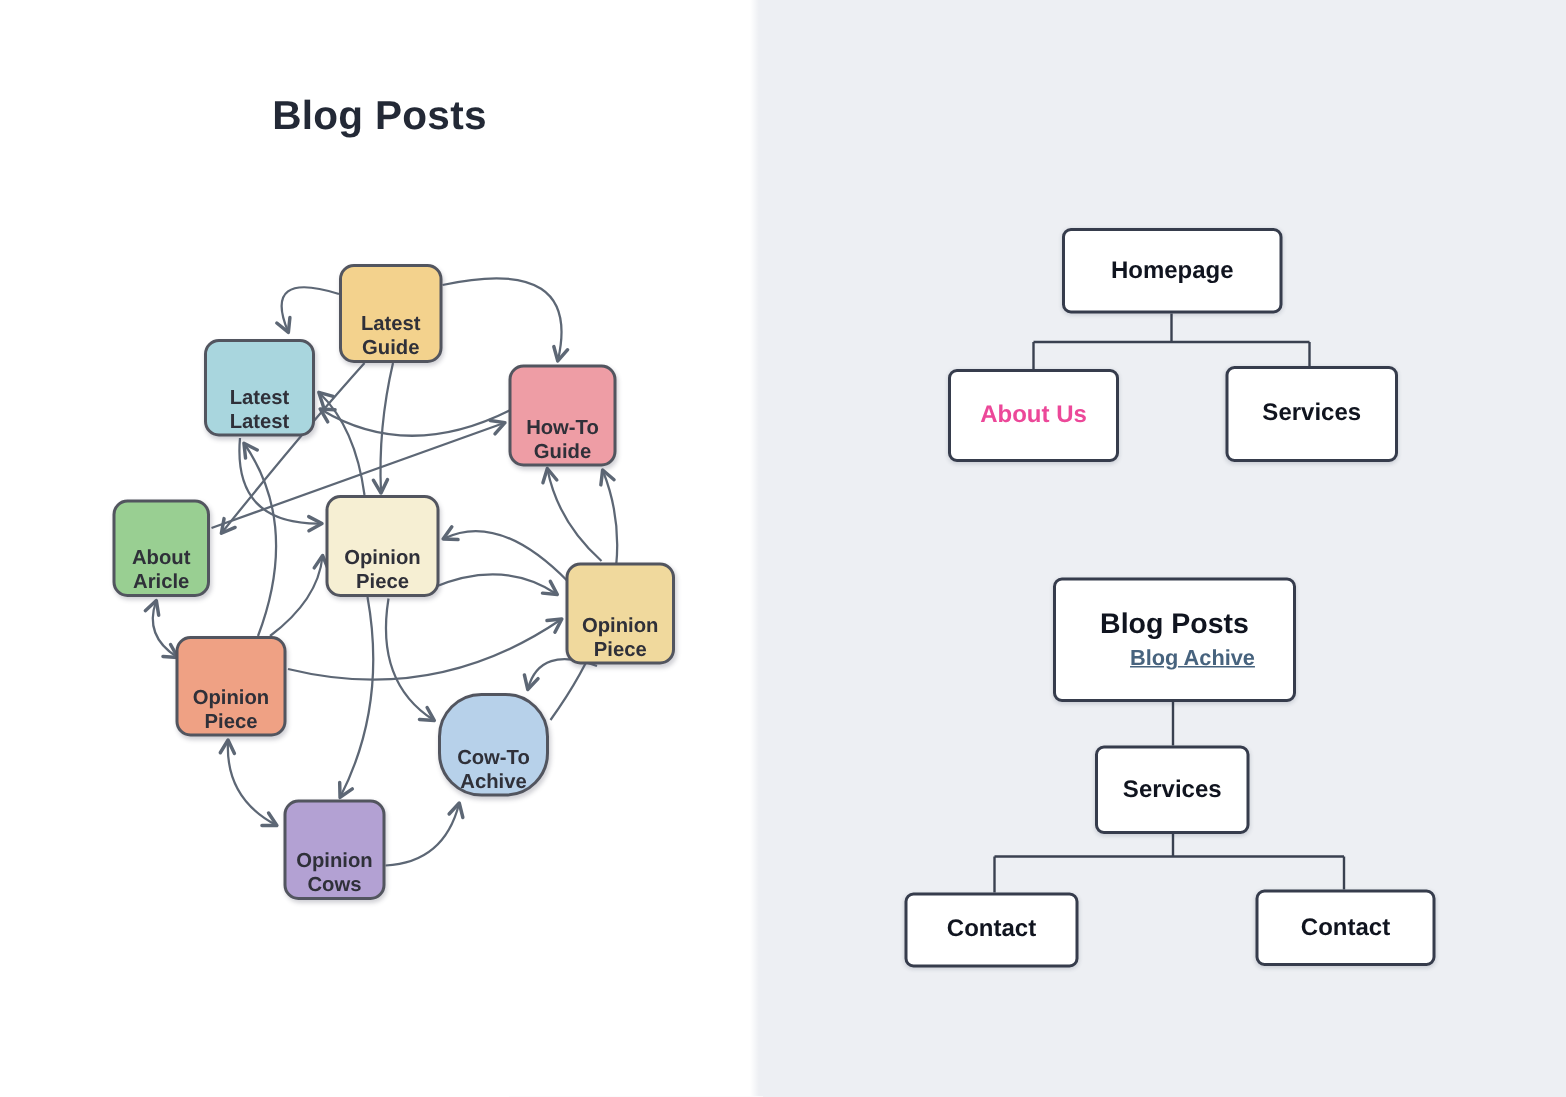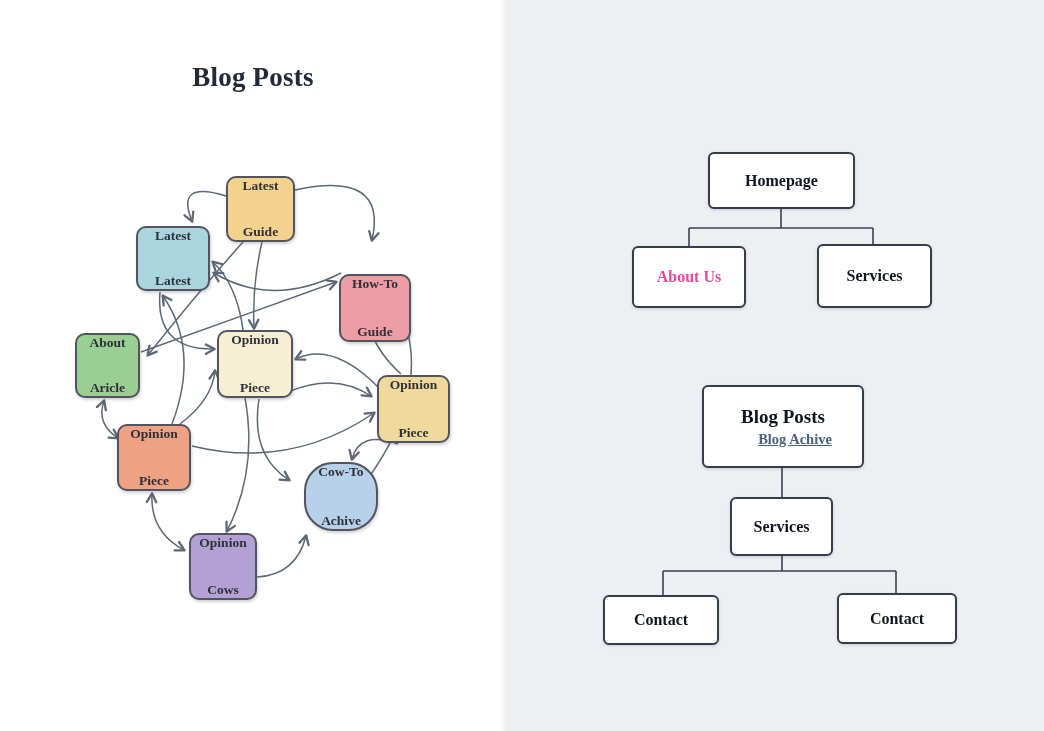--- a/index.html
+++ b/index.html
@@ -1,29 +1,29 @@
 <!DOCTYPE html>
 <html><head>
 <meta charset="utf-8">
 <style>
   html,body{margin:0;padding:0;background:#fff;}
   #canvas{position:relative;width:1044px;height:731px;overflow:hidden;
-          font-family:Liberation Serif, serif;}
+          font-family:Liberation Sans, sans-serif;}
   .panel{position:absolute;top:0;height:731px;}
   #left-panel{left:0;width:506px;background:#ffffff;}
   #right-panel{left:506px;width:538px;background:#edeff3;}
   #right-panel::before{content:"";position:absolute;left:-6px;top:0;width:6px;height:731px;
           background:linear-gradient(90deg,rgba(237,239,243,0),#edeff3);}
   .panel-title{position:absolute;text-align:center;font-weight:bold;color:#232936;
           letter-spacing:.2px;}
   #left-title{left:0;top:62px;width:506px;font-size:27px;}
   #right-title{left:506px;top:64px;width:538px;font-size:26px;}
   #diagram-svg{position:absolute;left:0;top:0;z-index:1;}
   .lnode{position:absolute;z-index:2;border:2px solid #52555f;border-radius:10px;
-          display:flex;flex-direction:column;align-items:center;justify-content:space-between;
+          display:flex;flex-direction:column;align-items:center;justify-content:flex-end;
           font-size:13.5px;font-weight:600;color:#2f3039;line-height:1.18;text-align:center;
           box-shadow:1px 2px 3px rgba(70,70,90,.25);box-sizing:border-box;}
   .rbox{position:absolute;z-index:2;background:#ffffff;border:2px solid #363c4c;border-radius:6px;
           display:flex;flex-direction:column;align-items:center;justify-content:center;gap:3px;
           font-size:16px;font-weight:600;color:#10141f;box-shadow:0 1px 3px rgba(40,50,70,.18);
           box-sizing:border-box;text-align:left;}
   .rbox-label-lg{font-size:19px;font-weight:bold;}
   .rbox-link{font-size:14.5px;font-weight:600;color:#47637e;text-decoration:underline;cursor:pointer;}
 </style>
 </head>
@@ -79,41 +79,41 @@
 
   <div id="lnode-layer">
       <div class="lnode" style="left: 226px; top: 176px; width: 69px; height: 66px; background: rgb(243, 210, 141); border-color: rgb(82, 85, 95); color: rgb(47, 48, 57);">
         <div>Latest</div>
         <div>Guide</div>
       </div>
       <div class="lnode" style="left: 136px; top: 226px; width: 74px; height: 65px; background: rgb(169, 214, 222); border-color: rgb(82, 85, 95); color: rgb(47, 48, 57);">
         <div>Latest</div>
         <div>Latest</div>
       </div>
-      <div class="lnode" style="left: 339px; top: 243px; width: 72px; height: 68px; background: rgb(238, 157, 165); border-color: rgb(82, 85, 95); color: rgb(47, 48, 57); margin-top: 31px;">
+      <div class="lnode" style="left: 339px; top: 243px; width: 72px; height: 68px; background: rgb(238, 157, 165); border-color: rgb(82, 85, 95); color: rgb(47, 48, 57);">
         <div>How-To</div>
         <div>Guide</div>
       </div>
       <div class="lnode" style="left: 75px; top: 333px; width: 65px; height: 65px; background: rgb(153, 207, 146); border-color: rgb(82, 85, 95); color: rgb(47, 48, 57);">
         <div>About</div>
         <div>Aricle</div>
       </div>
       <div class="lnode" style="left: 217px; top: 330px; width: 76px; height: 68px; background: rgb(246, 239, 211); border-color: rgb(82, 85, 95); color: rgb(47, 48, 57);">
         <div>Opinion</div>
         <div>Piece</div>
       </div>
       <div class="lnode" style="left: 377px; top: 375px; width: 73px; height: 68px; background: rgb(240, 217, 157); border-color: rgb(82, 85, 95); color: rgb(47, 48, 57);">
         <div>Opinion</div>
         <div>Piece</div>
       </div>
       <div class="lnode" style="left: 117px; top: 424px; width: 74px; height: 67px; background: rgb(239, 161, 132); border-color: rgb(82, 85, 95); color: rgb(47, 48, 57);">
         <div>Opinion</div>
         <div>Piece</div>
       </div>
-      <div class="lnode" style="left: 304px; top: 462px; width: 74px; height: 69px; background: rgb(183, 209, 234); border-color: rgb(82, 85, 95); color: rgb(47, 48, 57); border-radius: 29px;">
+      <div class="lnode" style="left: 292px; top: 462px; width: 74px; height: 69px; background: rgb(183, 209, 234); border-color: rgb(82, 85, 95); color: rgb(47, 48, 57); border-radius: 29px;">
         <div>Cow-To</div>
         <div>Achive</div>
       </div>
       <div class="lnode" style="left: 189px; top: 533px; width: 68px; height: 67px; background: rgb(179, 161, 211); border-color: rgb(82, 85, 95); color: rgb(47, 48, 57);">
         <div>Opinion</div>
         <div>Cows</div>
       </div>
     </div>
   <div id="rbox-layer">
       <div class="rbox" style="left: 708px; top: 152px; width: 147px; height: 57px; background: rgb(255, 255, 255); border-color: rgb(54, 60, 76); color: rgb(16, 20, 31);">

